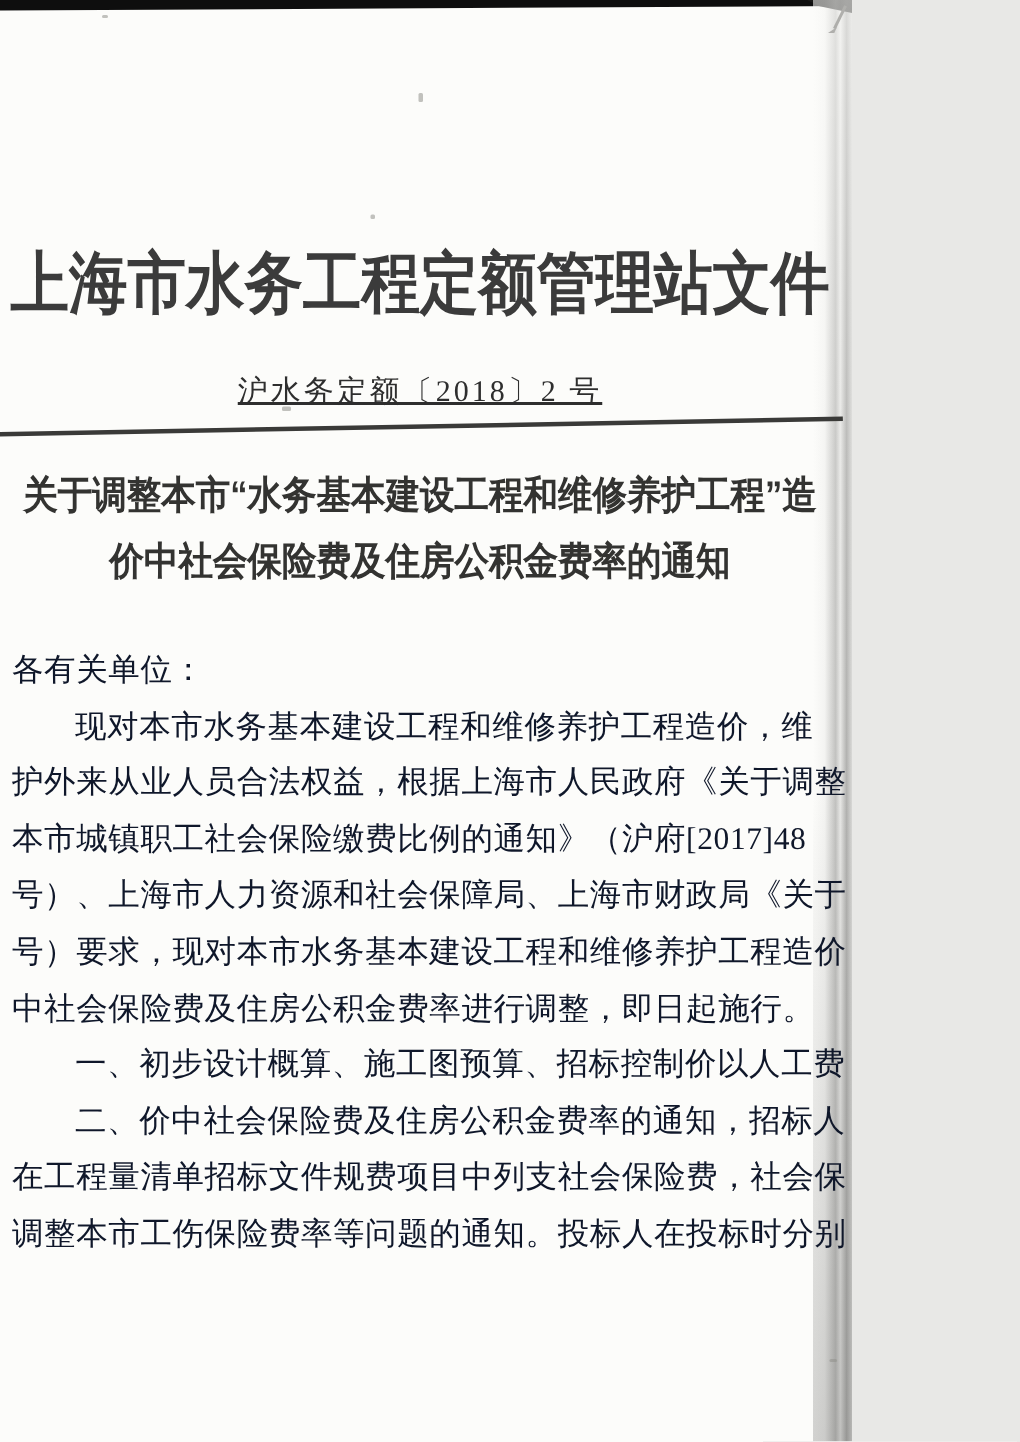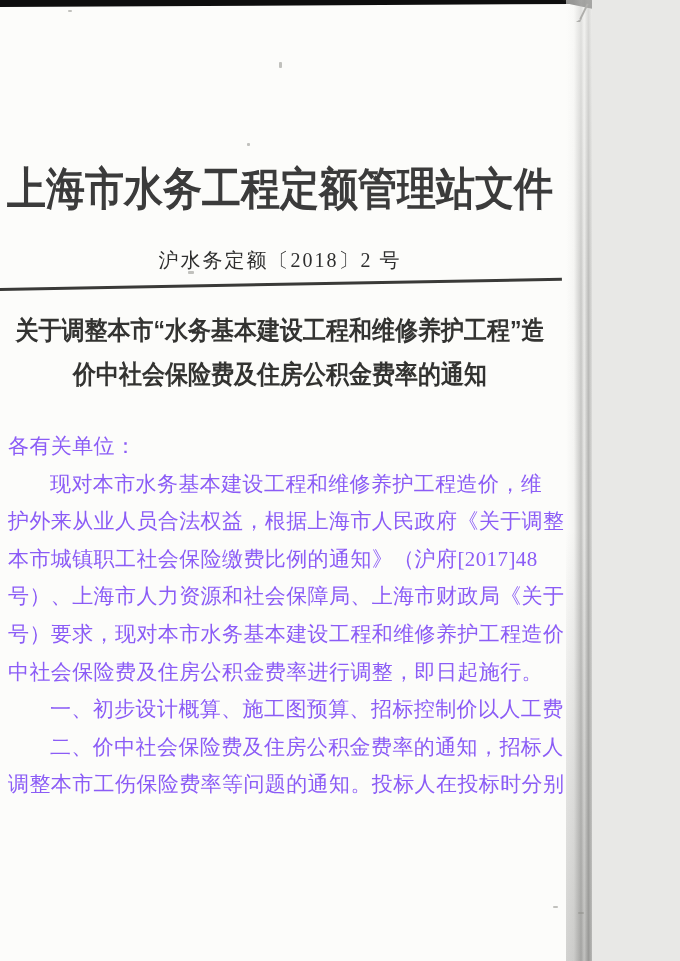--- a/index.html
+++ b/index.html
@@ -4,21 +4,20 @@
 <style>
   html, body { margin: 0; padding: 0; background: #e8e8e6; }
   .page {
     position: relative;
     width: 568px;
     height: 961px;
     background: #fcfcfa;
     overflow: hidden;
     font-family: "Liberation Serif", "DejaVu Serif", serif;
     color: #2f2f2f;
-    padding-left: 24px;
   }
 
   
   .topbar {
     position: absolute;
     top: -1px; left: -2px;
     width: 574px; height: 8px;
     background: #0e0e0e;
     transform: rotate(-0.3deg);
     transform-origin: left bottom;
@@ -83,20 +82,21 @@
     white-space: nowrap;
   }
   .doc-number {
     position: absolute;
     top: 247px; left: 0; width: 100%;
     text-align: center;
     font-size: 20px;
     letter-spacing: 2px;
     color: #2e2e2e;
     white-space: nowrap;
+    text-decoration: underline;
   }
   .divider {
     position: absolute;
     top: 288px; left: 0;
     width: 562px; height: 3px;
     background: #3a3a38;
     transform: rotate(-1.05deg);
     transform-origin: left center;
   }
   .subject {
@@ -114,21 +114,21 @@
   }
   .subject.line1 { top: 313px; }
   .subject.line2 { top: 357px; }
 
   
   .body-text {
     position: absolute;
     top: 428px; left: 8px;
     width: 560px;
     font-size: 21px;
-    color: #8b5cf6;
+    color: #0f172a;
   }
   .body-line {
     height: 37.6px;
     line-height: 37.6px;
     white-space: nowrap;
     letter-spacing: 0.4px;
   }
 </style>
 </head>
 <body>
@@ -164,16 +164,17 @@
   <div class="body-text">
       <div class="body-line">各有关单位：</div>
       <div class="body-line" style="padding-left: 42px;">现对本市水务基本建设工程和维修养护工程造价，维</div>
       <div class="body-line">护外来从业人员合法权益，根据上海市人民政府《关于调整</div>
       <div class="body-line">本市城镇职工社会保险缴费比例的通知》（沪府[2017]48</div>
       <div class="body-line">号）、上海市人力资源和社会保障局、上海市财政局《关于</div>
       <div class="body-line">号）要求，现对本市水务基本建设工程和维修养护工程造价</div>
       <div class="body-line">中社会保险费及住房公积金费率进行调整，即日起施行。</div>
       <div class="body-line" style="padding-left: 42px;">一、初步设计概算、施工图预算、招标控制价以人工费</div>
       <div class="body-line" style="padding-left: 42px;">二、价中社会保险费及住房公积金费率的通知，招标人</div>
+      <div class="body-line">在工程量清单招标文件规费项目中列支社会保险费，社会保</div>
       <div class="body-line">调整本市工伤保险费率等问题的通知。投标人在投标时分别</div>
     </div>
 
 </div>
 
 </body></html>

